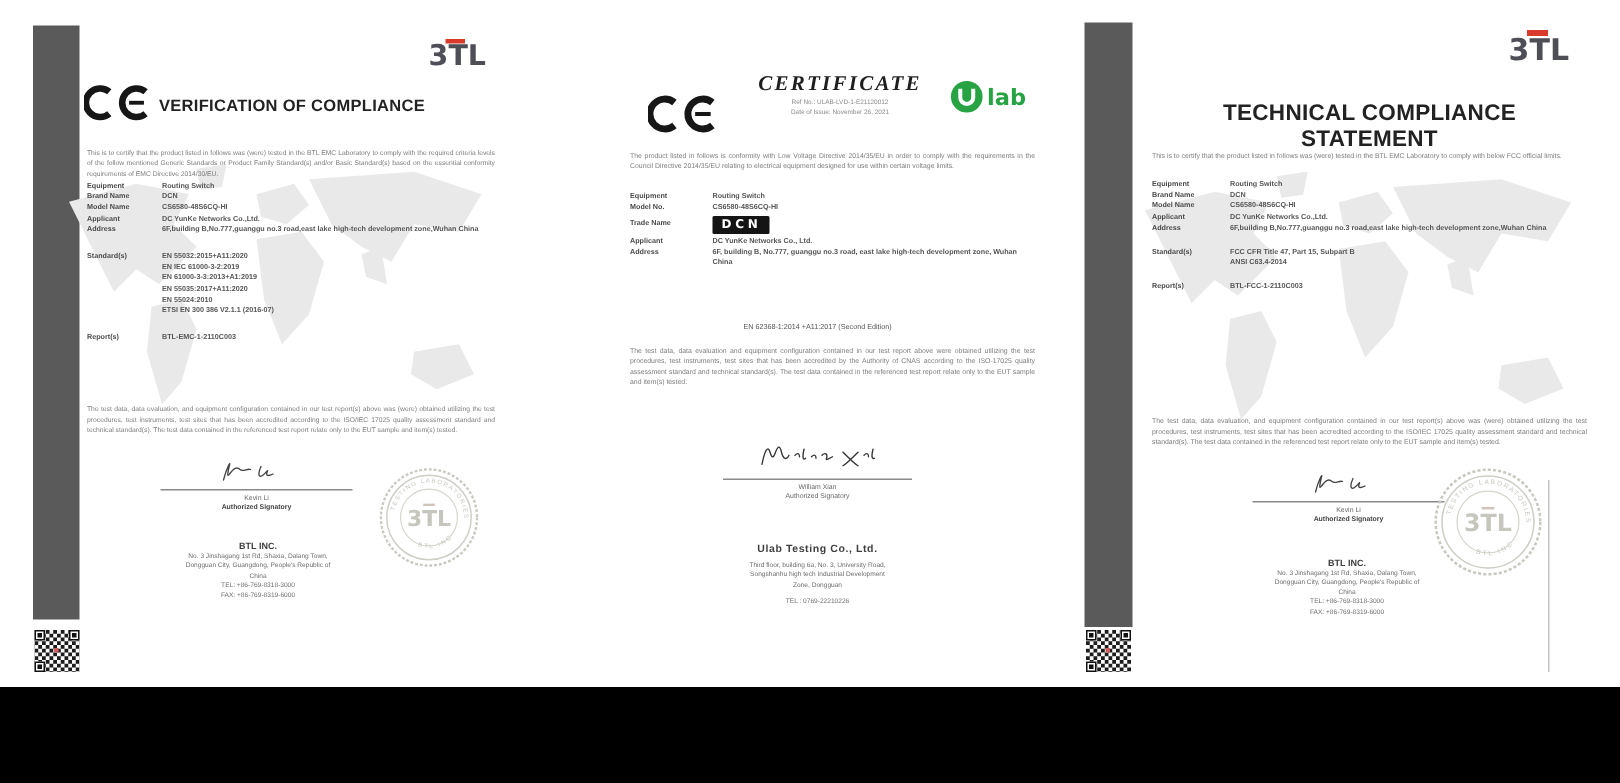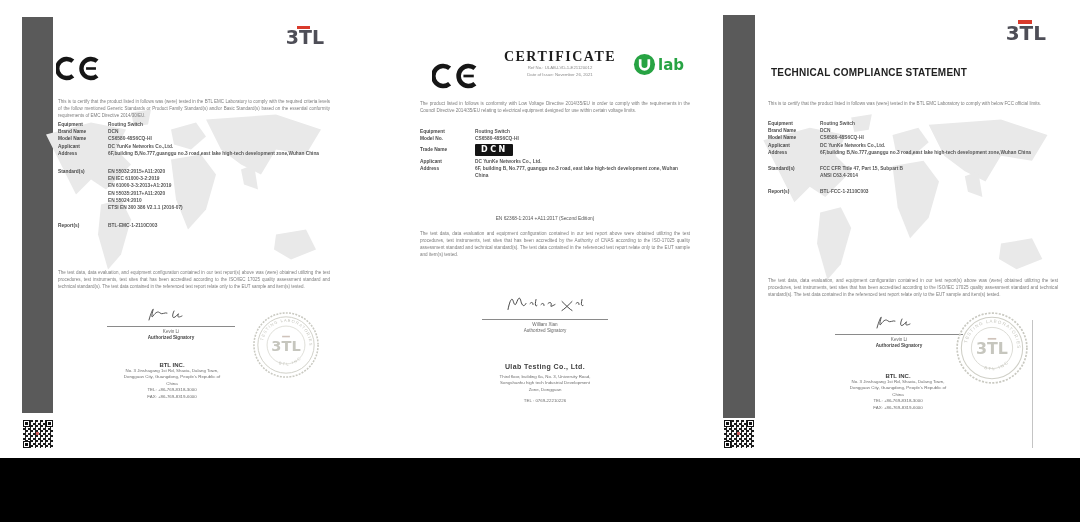--- a/index.html
+++ b/index.html
@@ -46,21 +46,21 @@
 
   
   .qr{position:absolute;background:repeating-conic-gradient(#1c1c1c 0% 25%,#fbfbfb 0% 50%) 0 0/5px 5px;}
   .qr i{position:absolute;width:7px;height:7px;border:1.5px solid #111;background:#fff;box-sizing:border-box;}
   .qr i::before{content:'';position:absolute;inset:1px;background:#111;}
   .qr .f1{left:0;top:0;} .qr .f2{right:0;top:0;} .qr .f3{left:0;bottom:0;}
   .qr s{position:absolute;left:13px;top:12px;width:3px;height:3px;background:#d06060;}
 
   
   .cert-head{position:absolute;text-align:center;}
-  .cert-head .big{font-family:"Liberation Serif",serif;font-weight:bold;
+  .cert-head .big{font-family:"Liberation Serif",serif;font-style:italic;font-weight:bold;
                   letter-spacing:1.5px;color:#1e1e1e;}
   .cert-head .sub{font-size:4.3px;color:#8a8a8a;line-height:1.6;}
   .ulab{position:absolute;display:flex;align-items:center;}
   .ulab .txt{color:#27a343;font-weight:800;font-size:15px;margin-left:2px;
              font-family:"DejaVu Sans",sans-serif;}
   .dcn{display:inline-block;background:#141414;color:#fff;font-weight:800;font-size:8px;
        letter-spacing:2.5px;padding:1.5px 5px 2px 6px;border-radius:1px;
        font-family:"DejaVu Sans",sans-serif;line-height:1;}
   .centerline{position:absolute;text-align:center;font-size:4.8px;color:#555;width:100%;}
   .bottom-bar{position:absolute;left:0;top:458px;width:1080px;height:64px;background:#000;}
@@ -91,20 +91,21 @@
     </div>
 
     <div class="ce content" style="left:34px;top:38px;">
       <svg width="44" height="27" viewBox="0 0 120 64">
         <path d="M46 12 A26 26 0 1 0 46 52" stroke-width="12"></path>
         <path d="M112 12 A26 26 0 1 0 112 52" stroke-width="12"></path>
         <rect x="82" y="28.5" width="27" height="7"></rect>
       </svg>
     </div>
 
+    <div class="title content" style="left:84px;top:48px;width:226px;font-size:11px;letter-spacing:0.2px;">VERIFICATION OF COMPLIANCE</div>
 
     <div class="para content" style="left:36px;top:82px;width:272px;font-size:4.5px;">This is to certify that the product listed in follows was (were) tested in the BTL EMC Laboratory to comply with the required criteria levels of the follow mentioned Generic Standards or Product Family Standard(s) and/or Basic Standard(s) based on the essential conformity requirements of EMC Directive 2014/30/EU.</div>
 
     <div class="tbl content" style="left:36px;top:104px;width:272px;">
       <div class="frow">
           <span class="lbl" style="width:50px;">Equipment</span>
           <span class="val">Routing Switch</span>
         </div>
       <div class="frow">
           <span class="lbl" style="width:50px;">Brand Name</span>
@@ -268,21 +269,21 @@
       <path d="M205 65 L218 60 L222 85 L208 80 Z"></path>
       <path d="M240 130 L270 125 L280 145 L255 155 L238 145 Z"></path>
     </svg>
 
     <div class="btl-logo content" style="right:24px;top:8px;font-size:20px;">
       <span>3</span>
         <span class="t">T<span class="redbar" style="top:-3px;left:-2px;width:14px;height:3.5px;"></span></span>
         <span>L</span>
     </div>
 
-    <div class="title content" style="left:48px;top:52px;width:284px;font-size:10px;letter-spacing:0.2px;">TECHNICAL COMPLIANCE STATEMENT</div>
+    <div class="title content" style="left:48px;top:52px;width:284px;font-size:15px;text-align:center;letter-spacing:0.2px;">TECHNICAL COMPLIANCE STATEMENT</div>
 
     <div class="para content" style="left:45px;top:86px;width:285px;font-size:4.6px;">This is to certify that the product listed in follows was (were) tested in the BTL EMC Laboratory to comply with below FCC official limits.</div>
 
     <div class="tbl content" style="left:45px;top:105px;width:288px;">
       <div class="frow">
           <span class="lbl" style="width:52px;">Equipment</span>
           <span class="val">Routing Switch</span>
         </div>
       <div class="frow">
           <span class="lbl" style="width:52px;">Brand Name</span>

